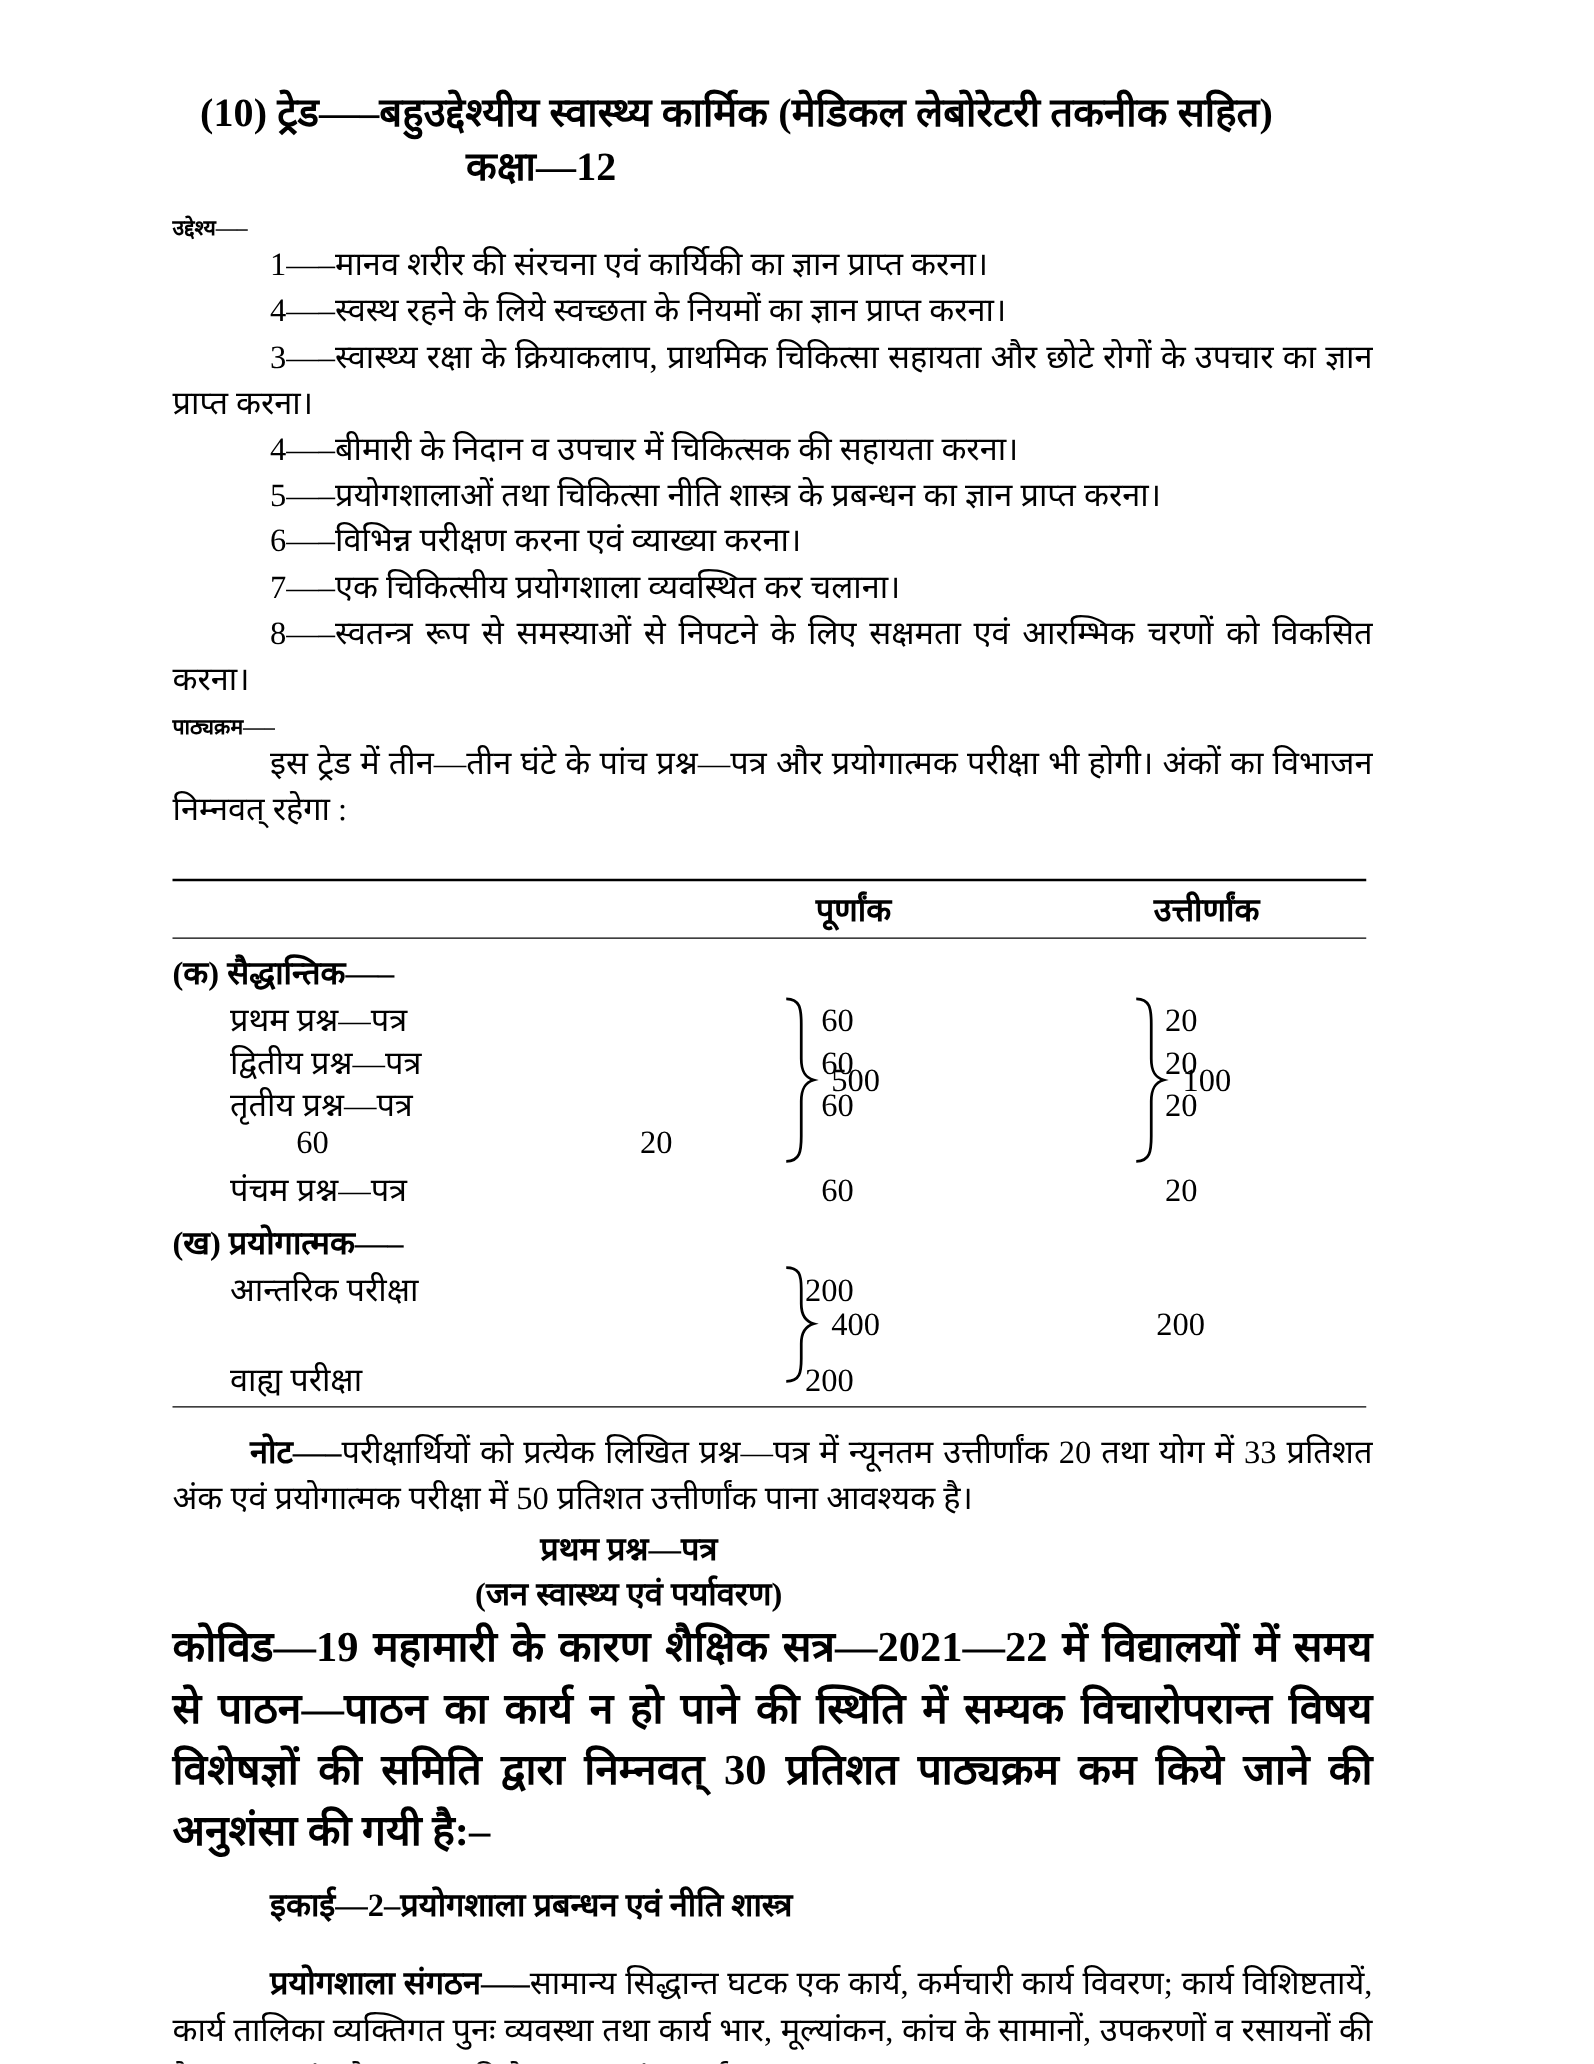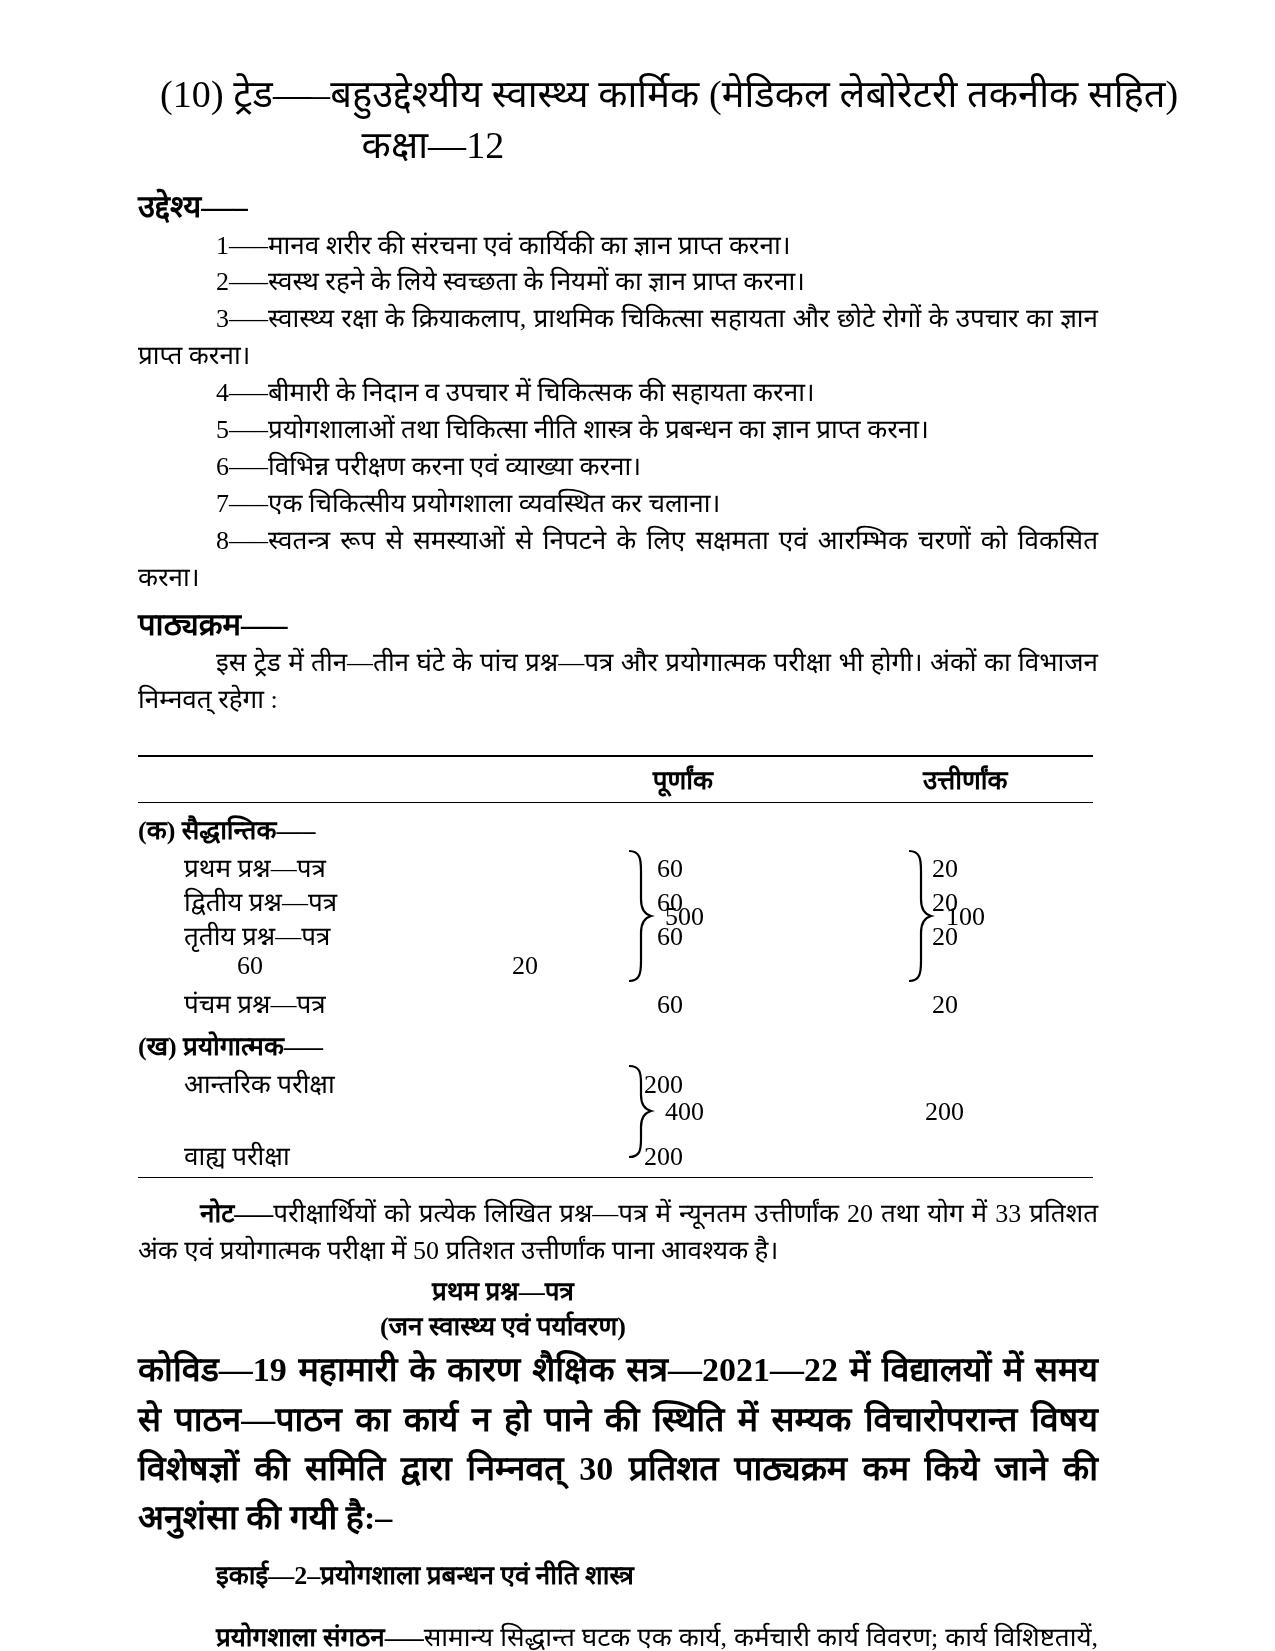--- a/index.html
+++ b/index.html
@@ -25,40 +25,40 @@
   }
   .content {
     position: absolute;
     left: 138px;
     top: 70px;
     width: 960px;
   }
 
   
   .title-line {
-    font-size: 38px;
-    font-weight: normal;
+    font-size: 32px;
+    font-weight: bold;
     letter-spacing: 0.1px;
     line-height: 1.28;
     text-align: center;
     white-space: nowrap;
   }
   .title-main {
     text-align: left;
     padding-left: 22px;
   }
   .title-sub {
     text-align: center;
     margin-top: 2px;
     padding-right: 370px;
   }
 
   
   .sec-head {
-    font-size: 31px;
+    font-size: 17px;
     font-weight: bold;
     margin-top: 14px;
     line-height: 1.3;
   }
 
   
   .para {
     font-size: 26px;
     line-height: 1.42;
     text-align: justify;
@@ -193,21 +193,21 @@
 <div class="page">
   <div class="content">
 
     <div class="title-line title-main">(10) ट्रेड—–बहुउद्देश्यीय स्वास्थ्य कार्मिक (मेडिकल लेबोरेटरी तकनीक सहित)</div>
     <div class="title-line title-sub">कक्षा—12</div>
 
     <div class="sec-head" style="margin-top:18px;">उद्देश्य—–</div>
 
     <div>
       <div class="obj-item">1—–मानव शरीर की संरचना एवं कार्यिकी का ज्ञान प्राप्त करना।</div>
-      <div class="obj-item">2—–स्वस्थ रहने के लिये स्वच्छता के नियमों का ज्ञान प्राप्त करना।</div>
+      <div class="obj-item">4—–स्वस्थ रहने के लिये स्वच्छता के नियमों का ज्ञान प्राप्त करना।</div>
       <div class="obj-item wrapped">3—–स्वास्थ्य रक्षा के क्रियाकलाप, प्राथमिक चिकित्सा सहायता और छोटे रोगों के उपचार का ज्ञान प्राप्त करना।</div>
       <div class="obj-item">4—–बीमारी के निदान व उपचार में चिकित्सक की सहायता करना।</div>
       <div class="obj-item">5—–प्रयोगशालाओं तथा चिकित्सा नीति शास्त्र के प्रबन्धन का ज्ञान प्राप्त करना।</div>
       <div class="obj-item">6—–विभिन्न परीक्षण करना एवं व्याख्या करना।</div>
       <div class="obj-item">7—–एक चिकित्सीय प्रयोगशाला व्यवस्थित कर चलाना।</div>
       <div class="obj-item wrapped">8—–स्वतन्त्र रूप से समस्याओं से निपटने के लिए सक्षमता एवं आरम्भिक चरणों को विकसित करना।</div>
     </div>
 
     <div class="sec-head" style="margin-top:8px;">पाठ्यक्रम—–</div>
     <p class="para para-indent">इस ट्रेड में तीन—तीन घंटे के पांच प्रश्न—पत्र और प्रयोगात्मक परीक्षा भी होगी। अंकों का विभाजन निम्नवत् रहेगा :</p>

